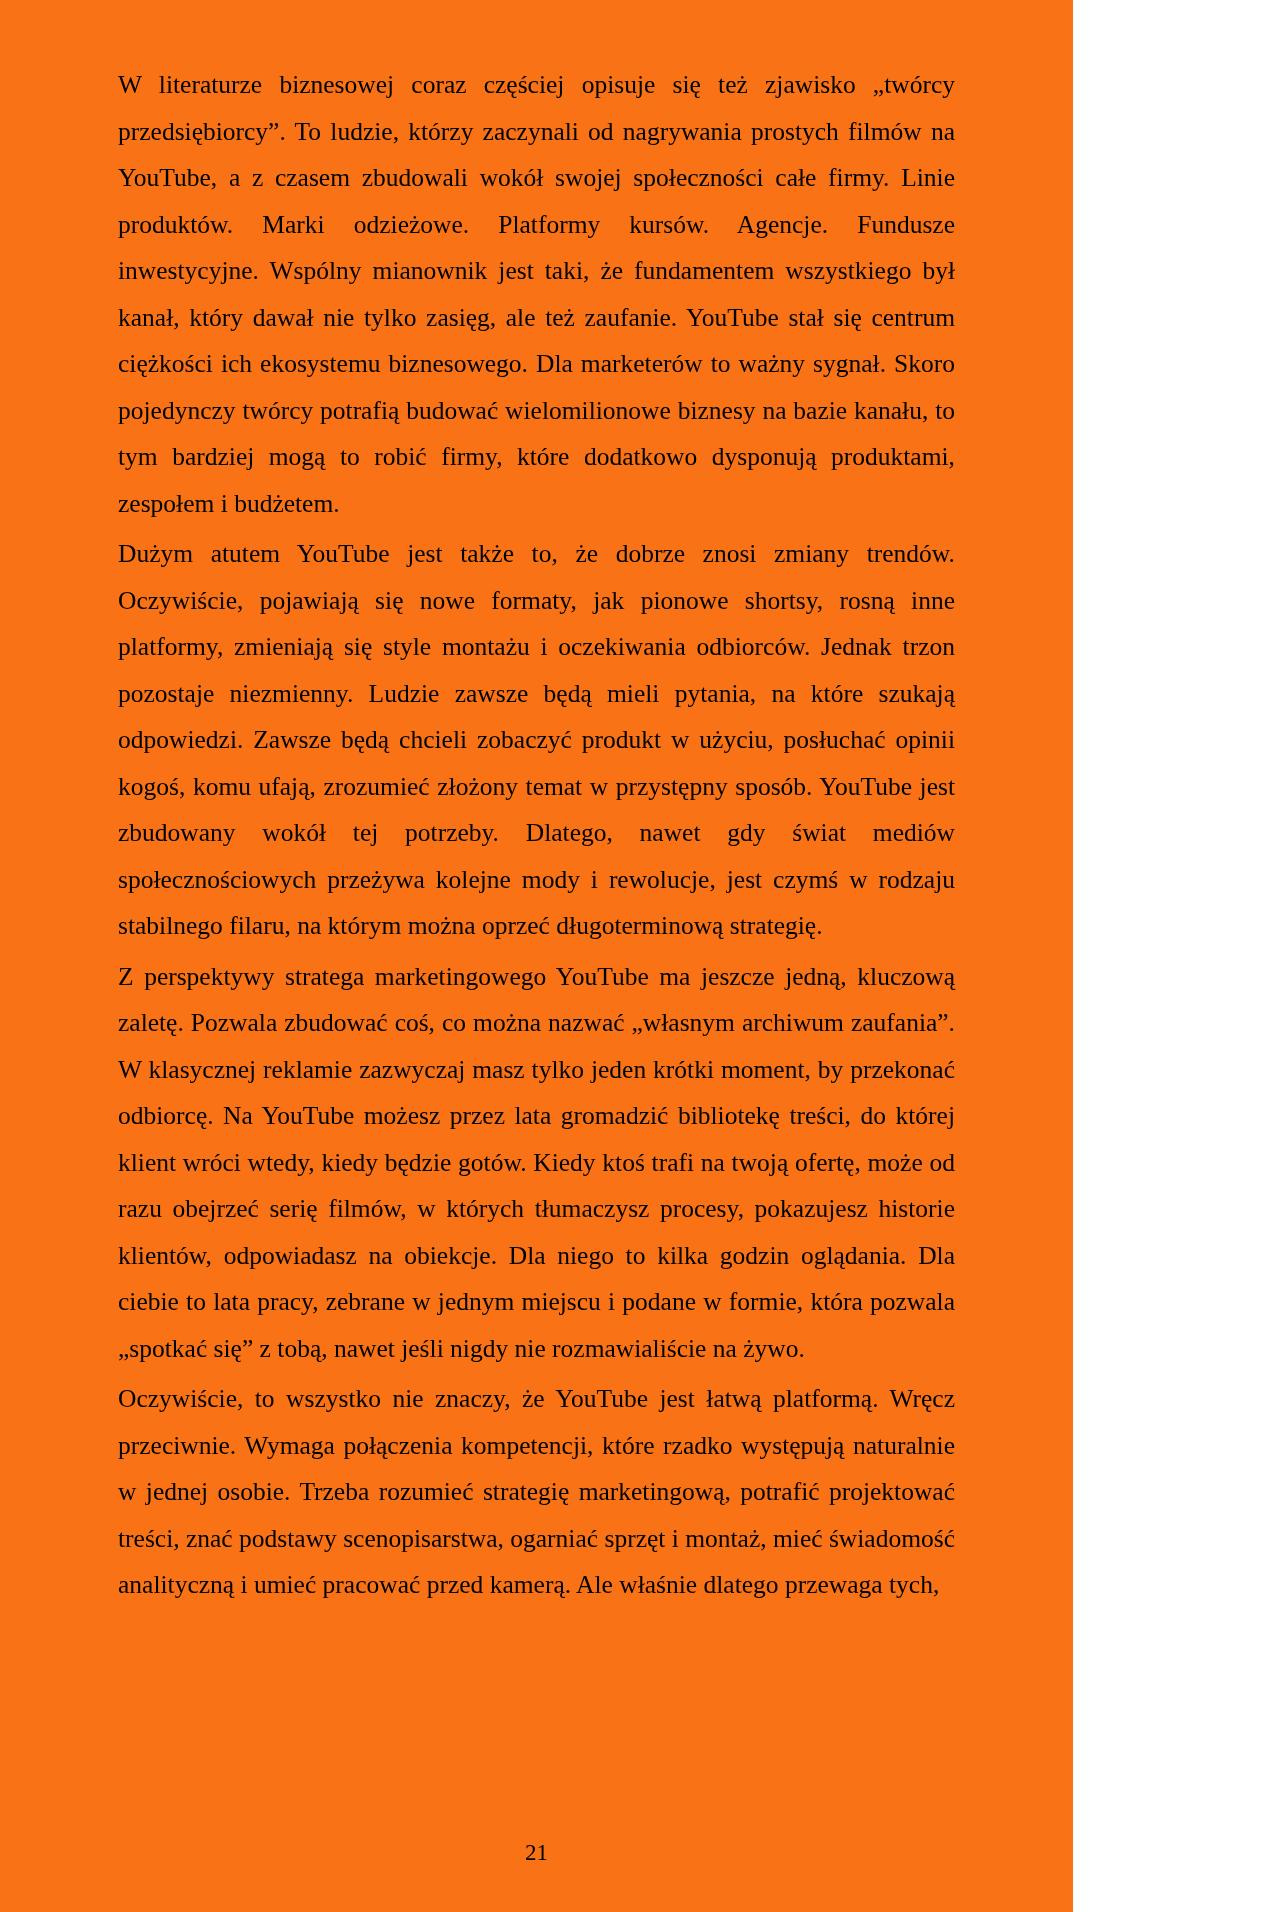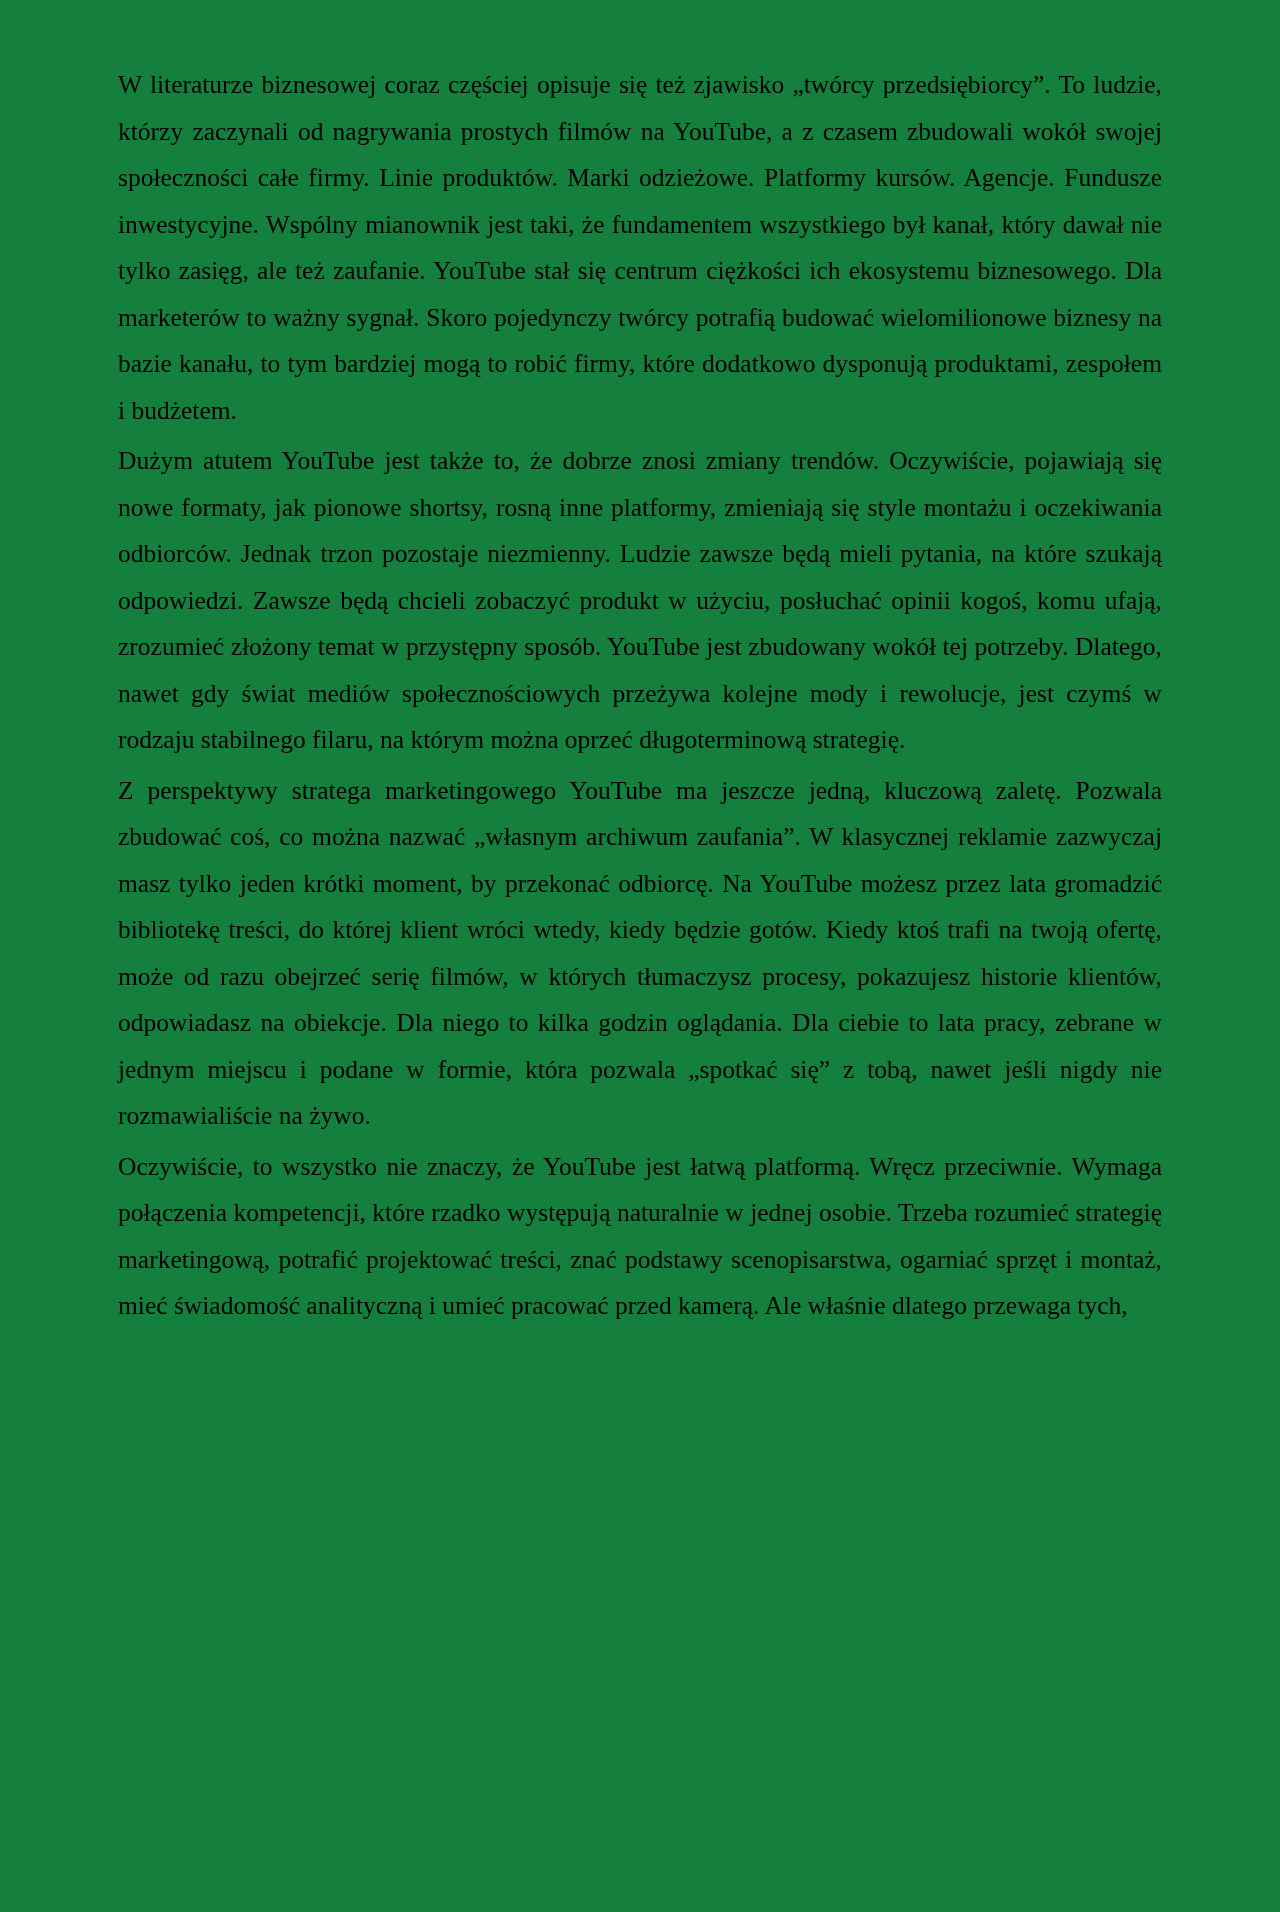--- a/index.html
+++ b/index.html
@@ -1,23 +1,23 @@
 <!DOCTYPE html>
 <html lang="pl"><head>
 <meta charset="utf-8">
 <style>
   html, body {
     margin: 0;
     padding: 0;
     background: #ffffff;
   }
   .page {
-    width: 1280px;
+    width: 1073px;
     height: 1912px;
-    background: #15803d;
+    background: #f97316;
     position: relative;
     box-sizing: border-box;
     padding: 62px 118px 0 118px;
     font-family: "Liberation Serif", "DejaVu Serif", serif;
     color: #000000;
   }
   .body-text {
     font-size: 25.5px;
     line-height: 46.5px;
     text-align: justify;
@@ -39,13 +39,14 @@
   }
 </style>
 </head>
 <body>
 
 <div class="page">
   <p class="body-text">W literaturze biznesowej coraz częściej opisuje się też zjawisko „twórcy przedsiębiorcy”. To ludzie, którzy zaczynali od nagrywania prostych filmów na YouTube, a z czasem zbudowali wokół swojej społeczności całe firmy. Linie produktów. Marki odzieżowe. Platformy kursów. Agencje. Fundusze inwestycyjne. Wspólny mianownik jest taki, że fundamentem wszystkiego był kanał, który dawał nie tylko zasięg, ale też zaufanie. YouTube stał się centrum ciężkości ich ekosystemu biznesowego. Dla marketerów to ważny sygnał. Skoro pojedynczy twórcy potrafią budować wielomilionowe biznesy na bazie kanału, to tym bardziej mogą to robić firmy, które dodatkowo dysponują produktami, zespołem i budżetem.</p>
   <p class="body-text">Dużym atutem YouTube jest także to, że dobrze znosi zmiany trendów. Oczywiście, pojawiają się nowe formaty, jak pionowe shortsy, rosną inne platformy, zmieniają się style montażu i oczekiwania odbiorców. Jednak trzon pozostaje niezmienny. Ludzie zawsze będą mieli pytania, na które szukają odpowiedzi. Zawsze będą chcieli zobaczyć produkt w użyciu, posłuchać opinii kogoś, komu ufają, zrozumieć złożony temat w przystępny sposób. YouTube jest zbudowany wokół tej potrzeby. Dlatego, nawet gdy świat mediów społecznościowych przeżywa kolejne mody i rewolucje, jest czymś w rodzaju stabilnego filaru, na którym można oprzeć długoterminową strategię.</p>
   <p class="body-text">Z perspektywy stratega marketingowego YouTube ma jeszcze jedną, kluczową zaletę. Pozwala zbudować coś, co można nazwać „własnym archiwum zaufania”. W klasycznej reklamie zazwyczaj masz tylko jeden krótki moment, by przekonać odbiorcę. Na YouTube możesz przez lata gromadzić bibliotekę treści, do której klient wróci wtedy, kiedy będzie gotów. Kiedy ktoś trafi na twoją ofertę, może od razu obejrzeć serię filmów, w których tłumaczysz procesy, pokazujesz historie klientów, odpowiadasz na obiekcje. Dla niego to kilka godzin oglądania. Dla ciebie to lata pracy, zebrane w jednym miejscu i podane w formie, która pozwala „spotkać się” z tobą, nawet jeśli nigdy nie rozmawialiście na żywo.</p>
   <p class="body-text">Oczywiście, to wszystko nie znaczy, że YouTube jest łatwą platformą. Wręcz przeciwnie. Wymaga połączenia kompetencji, które rzadko występują naturalnie w jednej osobie. Trzeba rozumieć strategię marketingową, potrafić projektować treści, znać podstawy scenopisarstwa, ogarniać sprzęt i montaż, mieć świadomość analityczną i umieć pracować przed kamerą. Ale właśnie dlatego przewaga tych,</p>
+  <div class="page-number">21</div>
 </div>
 
 </body></html>

